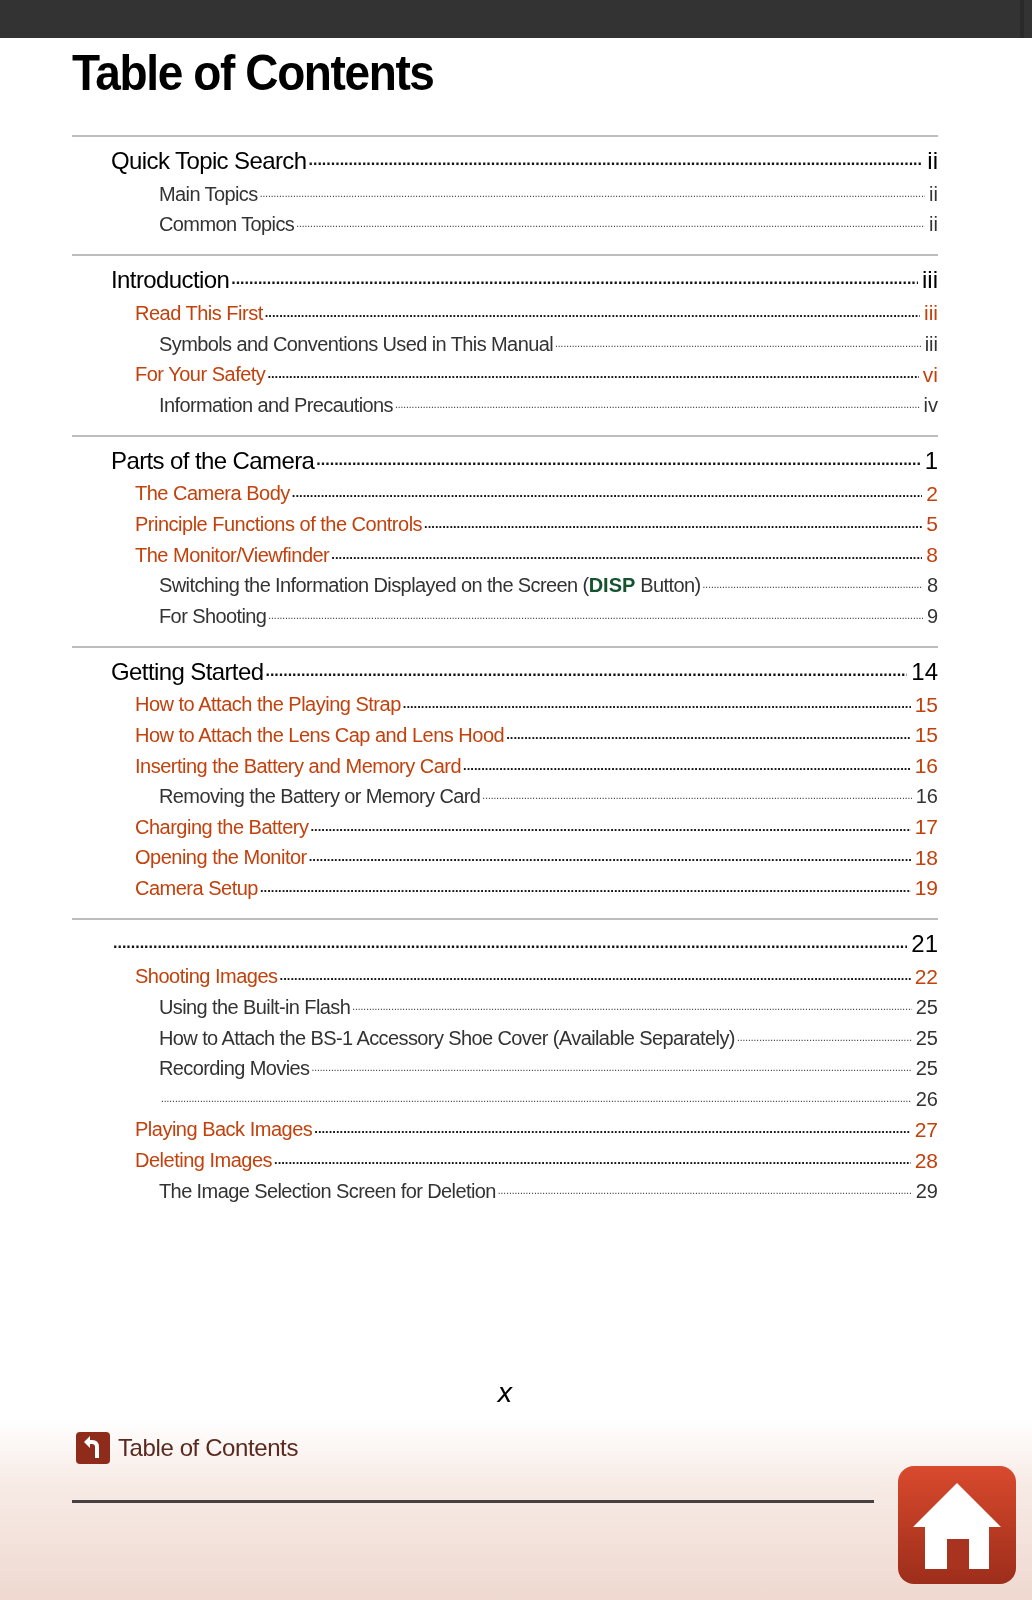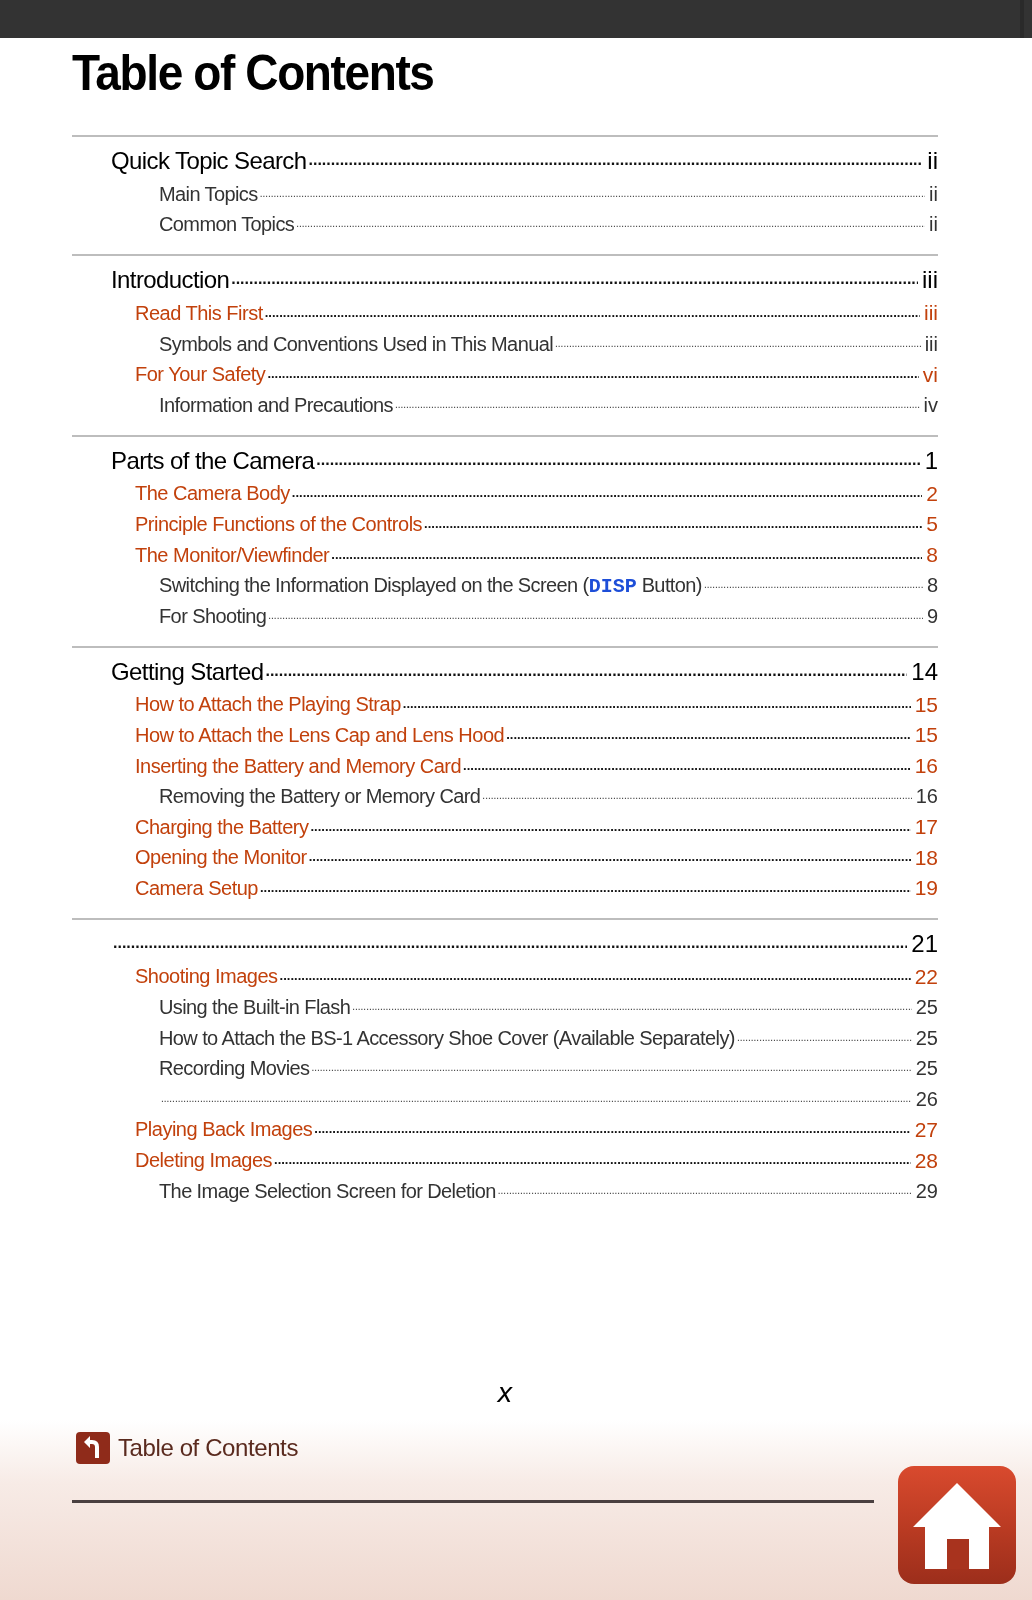--- a/index.html
+++ b/index.html
@@ -69,22 +69,22 @@
     .lvl2 .label { letter-spacing: -0.5px; }
     .lvl2 .dots { font-size: 13px; font-weight: bold; }
     .lvl2 .page { font-size: 21px; }
 
     .lvl3 { font-size: 20px; padding-left: 48px; color: #222; font-weight: normal; }
     .lvl3 .label { letter-spacing: -0.6px; color: #333; }
     .lvl3 .dots { font-size: 10px; color: #333; }
     .lvl3 .page { font-size: 20px; color: #333; }
 
     .disp {
-      font-weight: bold; color: #1d4ed8; letter-spacing: 0;
-      font-family: Liberation Mono, monospace;
+      font-weight: bold; color: #14532d; letter-spacing: 0;
+      font-family: Liberation Sans, sans-serif;
     }
 
     .page-number {
       position: absolute; left: 0; width: 1010px; top: 1378px;
       text-align: center;
       font-size: 26px; font-style: italic; color: #000;
       font-family: "DejaVu Sans", sans-serif;
     }
 
     .footer {

